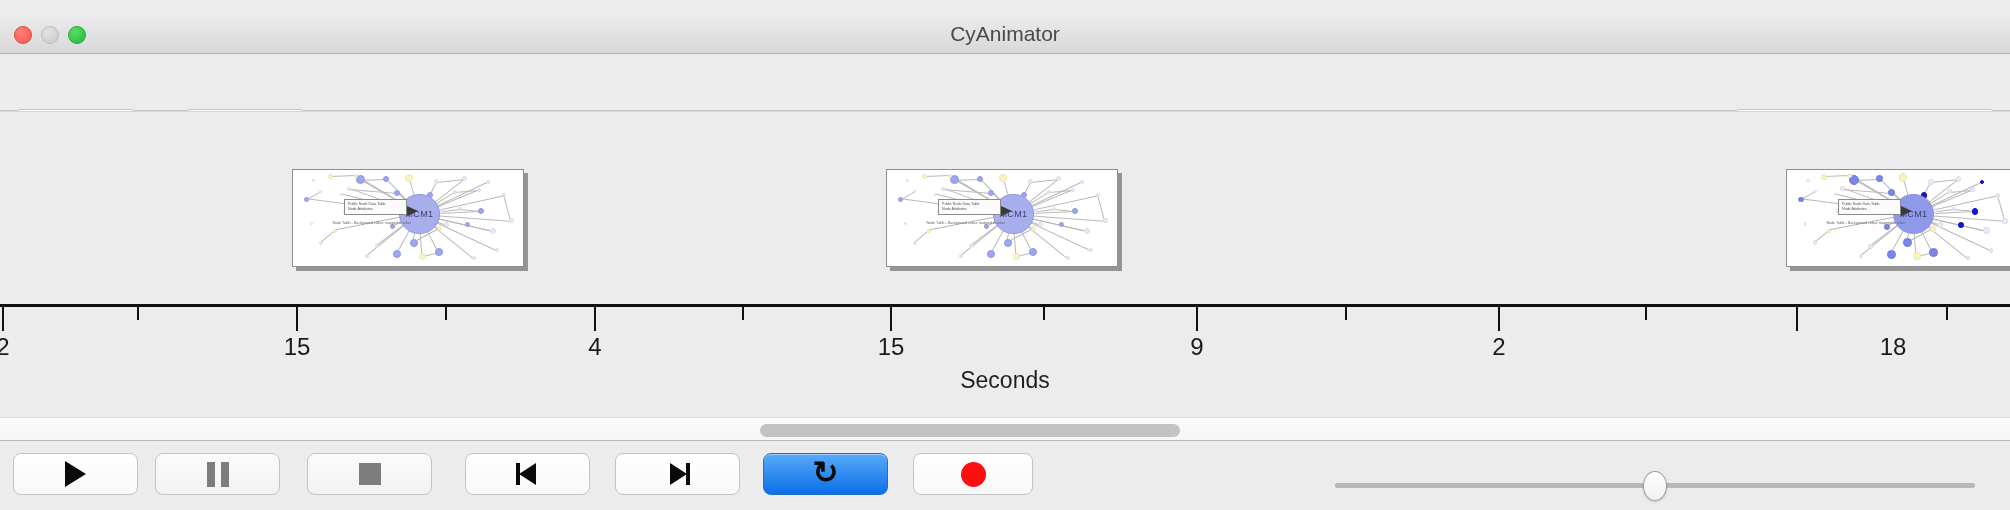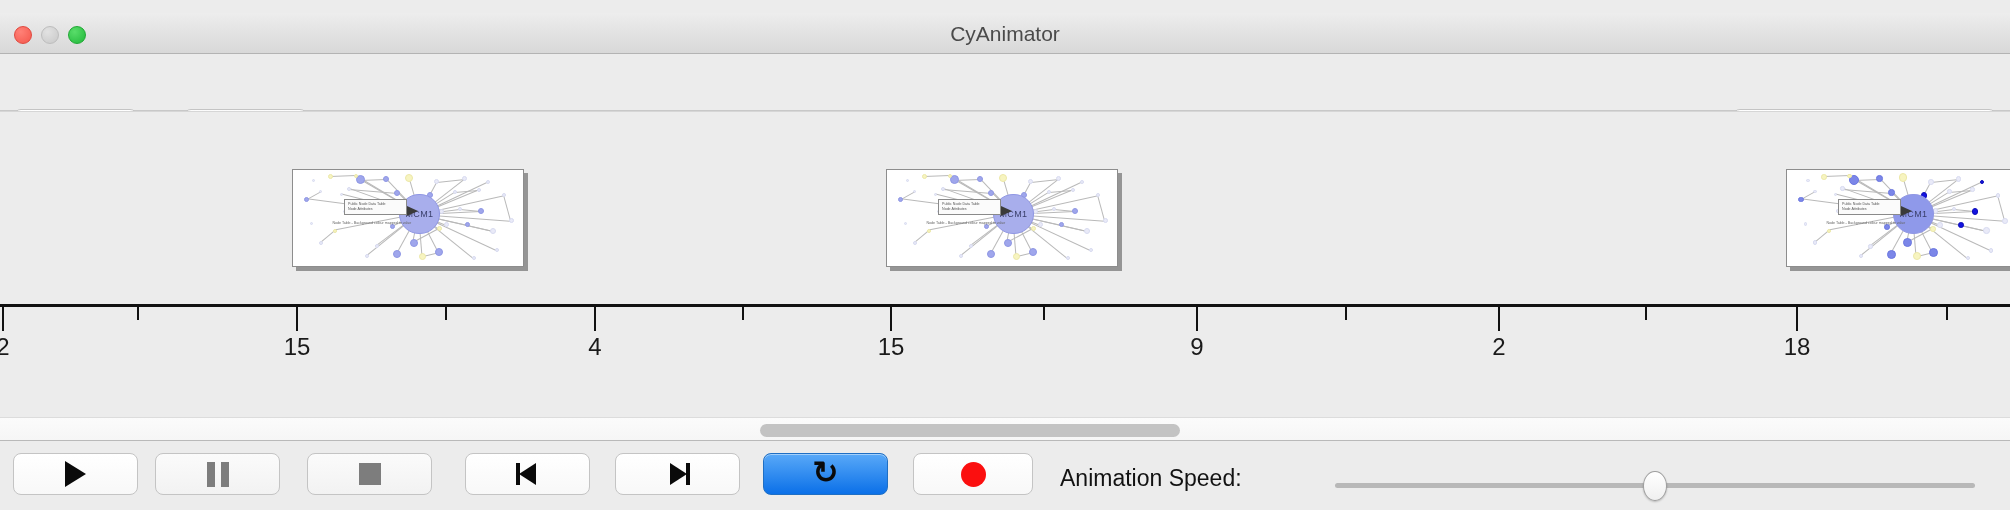--- a/index.html
+++ b/index.html
@@ -534,29 +534,30 @@
         <div class="ticklabel" style="left: 297px;">15</div>
         <div class="tick tick-major" style="left: 594px;"></div>
         <div class="ticklabel" style="left: 595px;">4</div>
         <div class="tick tick-major" style="left: 890px;"></div>
         <div class="ticklabel" style="left: 891px;">15</div>
         <div class="tick tick-major" style="left: 1196px;"></div>
         <div class="ticklabel" style="left: 1197px;">9</div>
         <div class="tick tick-major" style="left: 1498px;"></div>
         <div class="ticklabel" style="left: 1499px;">2</div>
         <div class="tick tick-major" style="left: 1796px;"></div>
-        <div class="ticklabel" style="left: 1797px;">18</div>
+        <div class="ticklabel" style="left: 1893px;">18</div>
         <div class="tick tick-minor" style="left: 137px;"></div>
         <div class="tick tick-minor" style="left: 445px;"></div>
         <div class="tick tick-minor" style="left: 742px;"></div>
         <div class="tick tick-minor" style="left: 1043px;"></div>
         <div class="tick tick-minor" style="left: 1345px;"></div>
         <div class="tick tick-minor" style="left: 1645px;"></div>
         <div class="tick tick-minor" style="left: 1946px;"></div>
       </div>
+    <div class="axis-title">Seconds</div>
   </div>
 
   <div class="hscroll">
     <div class="hscroll-thumb" id="hthumb" style="left: 760px; width: 420px;"></div>
   </div>
 
   <div class="playbar">
     <div class="pbtn pbtn-on" style="left:13px;width:125px;">
       <span class="gly-play"></span>
     </div>
@@ -581,19 +582,18 @@
           <i class="tri"></i>
         </span>
     </div>
     <div class="pbtn pbtn-blue" style="left:763px;width:125px;">
       <span class="gly-loop">↻</span>
     </div>
     <div class="pbtn pbtn-on" style="left:913px;width:120px;">
       <span class="gly-rec"></span>
     </div>
 
-    <div class="speed-label" style="left:1060px;">Animation Speed:</div>
     <div class="slider" style="left:1335px;width:640px;">
       <div class="slider-track"></div>
       <div class="slider-thumb" id="speed-thumb" style="left: 50%;"></div>
     </div>
   </div>
 </div>
 
 </body></html>

